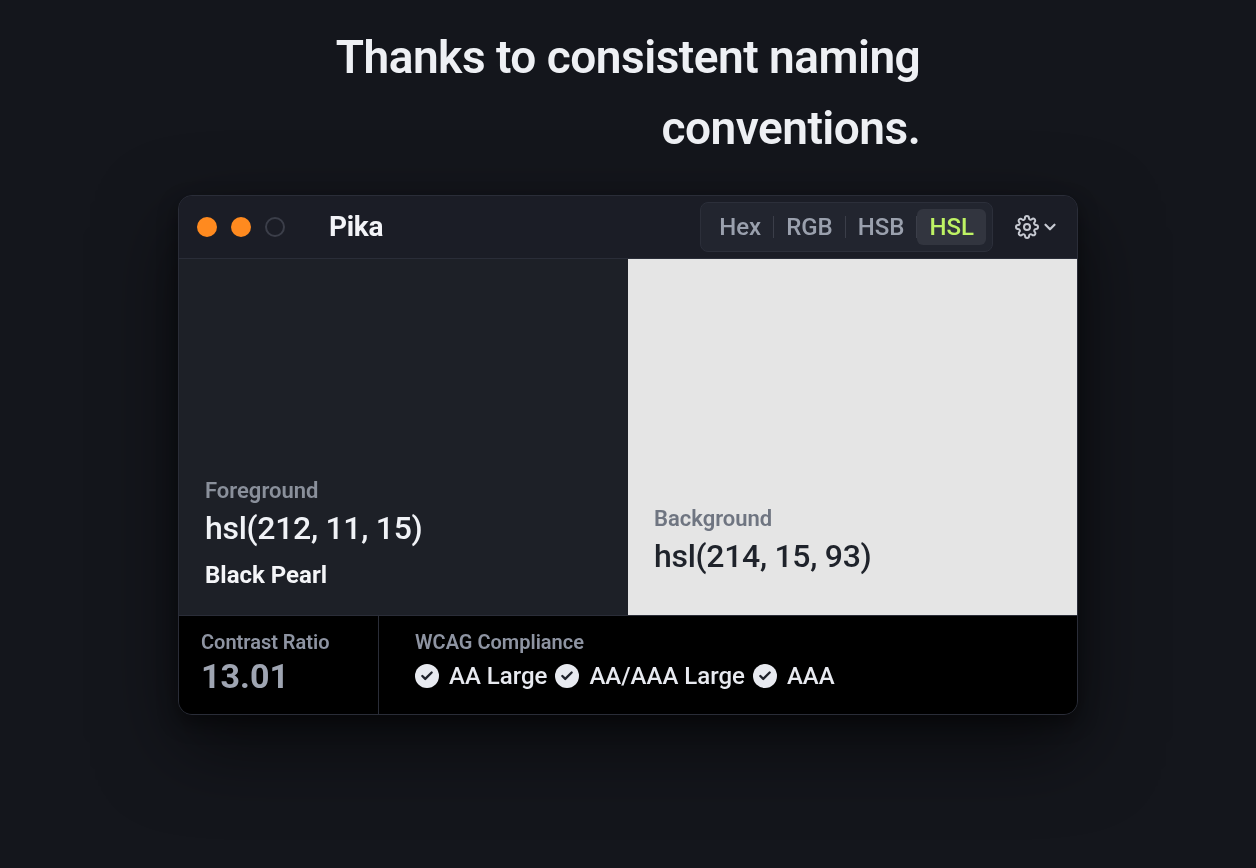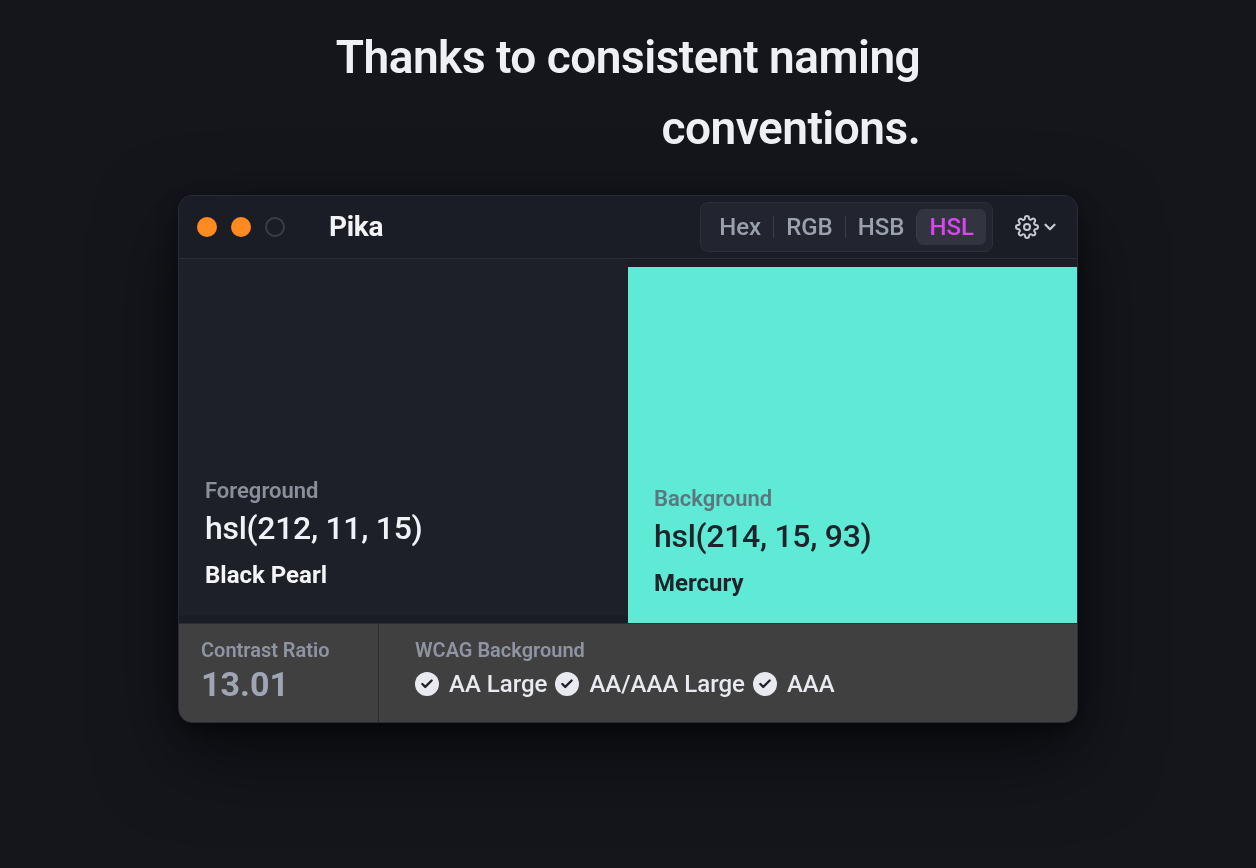--- a/index.html
+++ b/index.html
@@ -85,21 +85,21 @@
   .format-tab {
     color: #9aa0ad;
     font-size: 24px;
     font-weight: 500;
     padding: 4px 12px;
     border-radius: 6px;
     cursor: pointer;
     position: relative;
   }
   .format-tab.active {
-    color: #d946ef;
+    color: #bef264;
     background: #32353f;
   }
   .tab-sep {
     width: 1px;
     height: 22px;
     background: #3b3e49;
   }
 
   .titlebar-actions {
     display: flex;
@@ -123,36 +123,36 @@
     border-top: 1px solid #2a2d38;
   }
   .swatch {
     height: 356px;
     display: flex;
     flex-direction: column;
     justify-content: flex-end;
     padding: 20px 26px 26px;
   }
   .swatch.fg { background: #1d2027; }
-  .swatch.bg { background: #5eead4; margin-top: 8px; }
+  .swatch.bg { background: #e5e5e5; }
   .swatch .label { font-size: 22px; font-weight: 600; opacity: 0.85; margin-bottom: 6px; }
   .swatch .value { font-size: 32px; font-weight: 500; letter-spacing: -0.3px; margin-bottom: 14px; }
   .swatch .name  { font-size: 24px; font-weight: 700; }
   .swatch.fg .label { color: #9ea4b0; }
   .swatch.fg .value { color: #f0f2f6; }
   .swatch.fg .name  { color: #f4f5f8; }
   .swatch.bg .label { color: #5b6270; }
   .swatch.bg .value { color: #1f232b; }
   .swatch.bg .name  { color: #1f232b; }
 
   
   .footer {
     display: grid;
     grid-template-columns: 200px 1fr;
-    background: #404040;
+    background: #000000;
     border-top: 1px solid #2a2d38;
   }
   .contrast-cell {
     padding: 14px 22px 18px;
     border-right: 1px solid #2a2d38;
   }
   .contrast-cell .label { color: #8e94a2; font-size: 20px; font-weight: 600; }
   .contrast-cell .value { color: #9fa5b2; font-size: 34px; font-weight: 700; margin-top: 2px; }
 
   .wcag-cell {
@@ -233,31 +233,30 @@
 
     <div class="swatches">
       <div class="swatch fg">
         <div class="label">Foreground</div>
         <div class="value">hsl(212, 11, 15)</div>
         <div class="name">Black Pearl</div>
       </div>
       <div class="swatch bg">
         <div class="label">Background</div>
         <div class="value">hsl(214, 15, 93)</div>
-        <div class="name">Mercury</div>
       </div>
     </div>
 
     <div class="footer">
       <div class="contrast-cell">
         <div class="label">Contrast Ratio</div>
         <div class="value">13.01</div>
       </div>
       <div class="wcag-cell">
-        <div class="label">WCAG Background</div>
+        <div class="label">WCAG Compliance</div>
         <div class="badges">
           <div class="badge">
             <span class="check">
               <svg width="14" height="14" viewBox="0 0 24 24" fill="none" stroke="#1f222b" stroke-width="4" stroke-linecap="round" stroke-linejoin="round">
                   <polyline points="20 6 9 17 4 12"></polyline>
                 </svg>
             </span>
             <span>AA Large</span>
           </div>
           <div class="badge">

